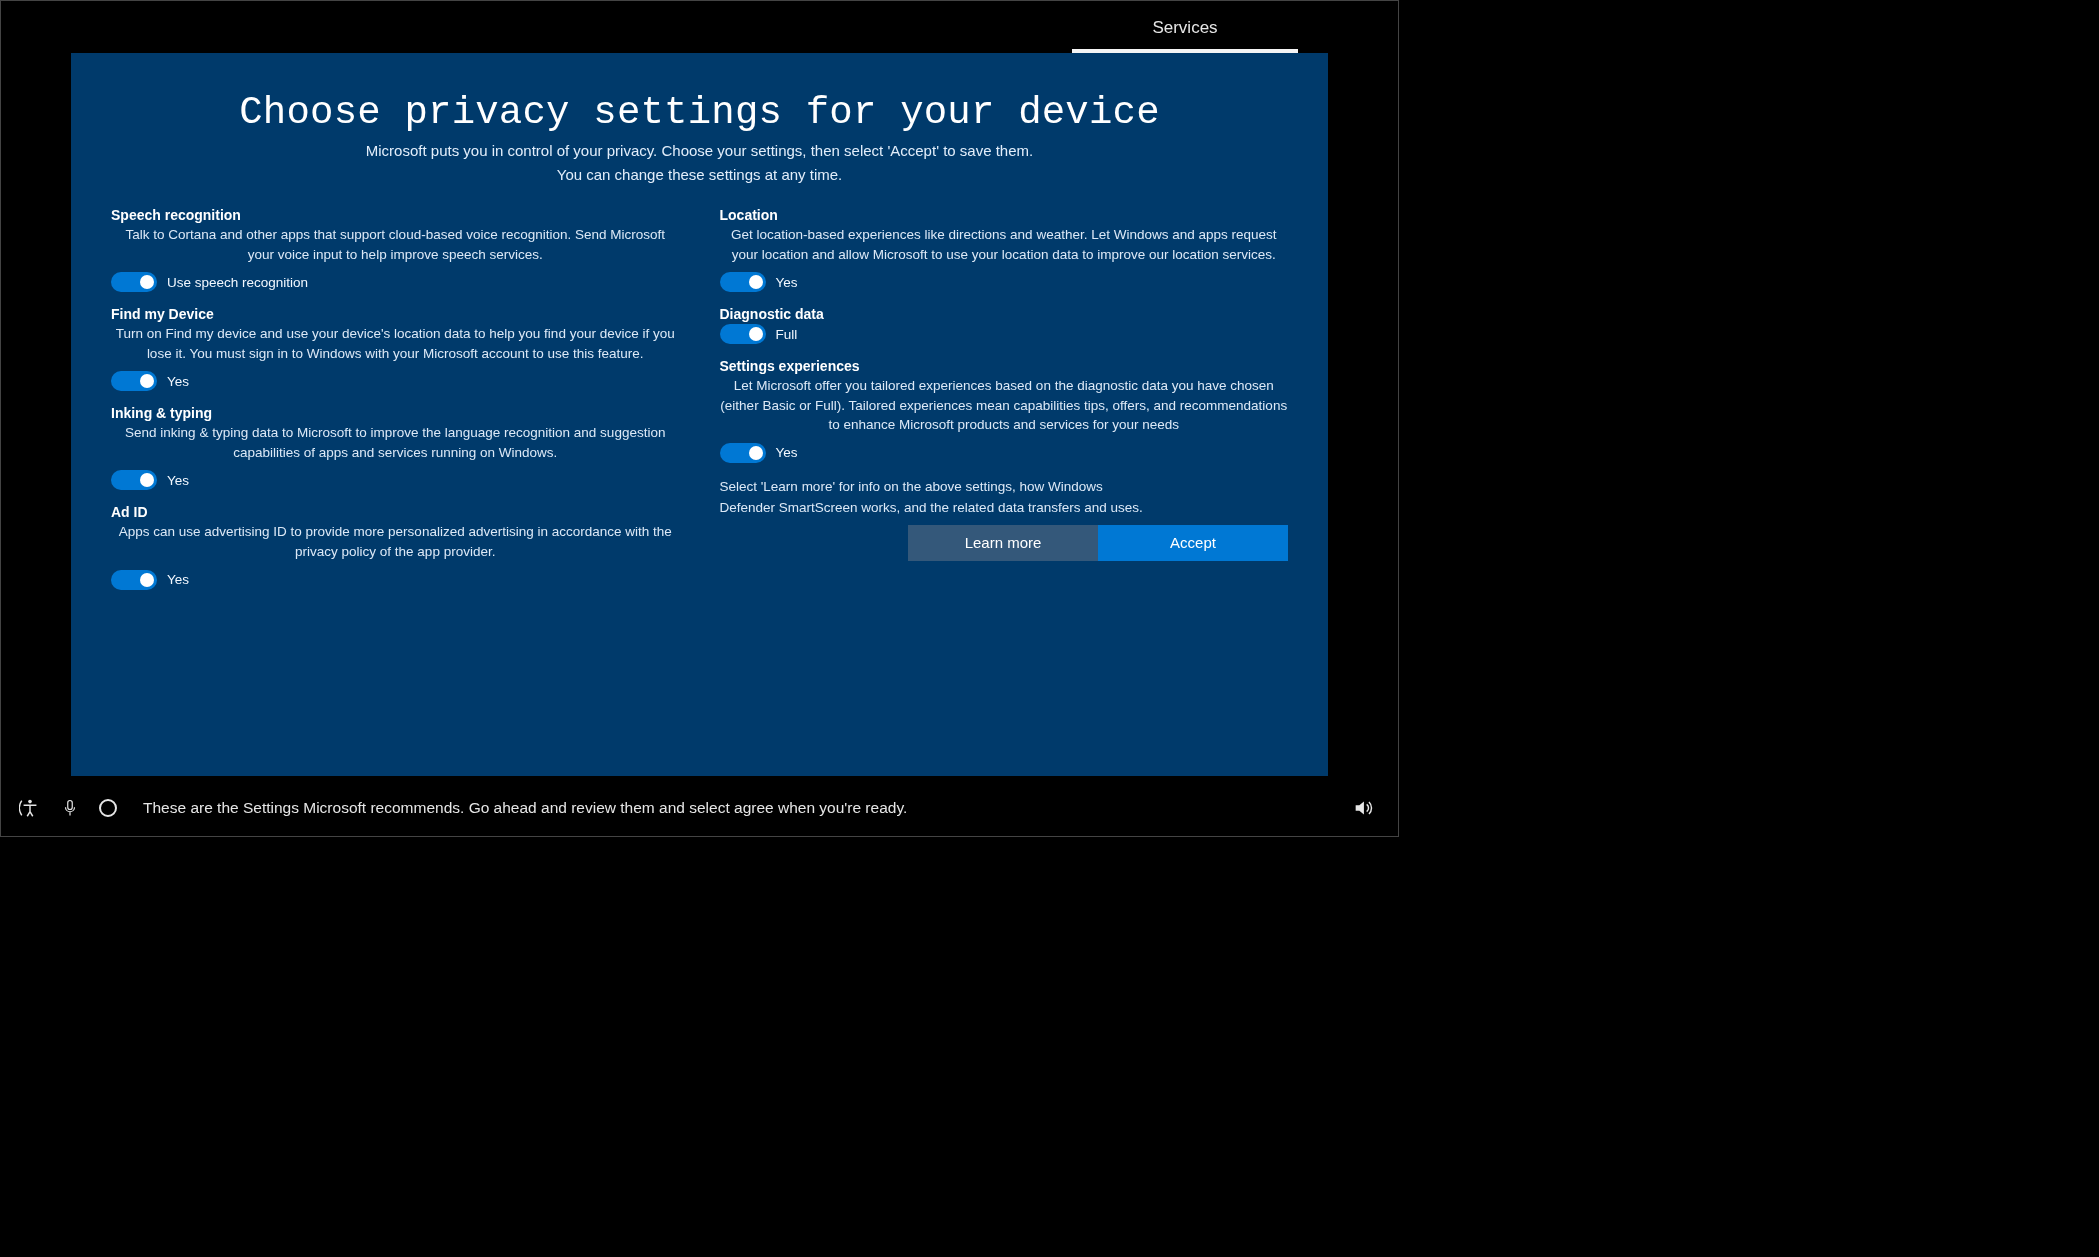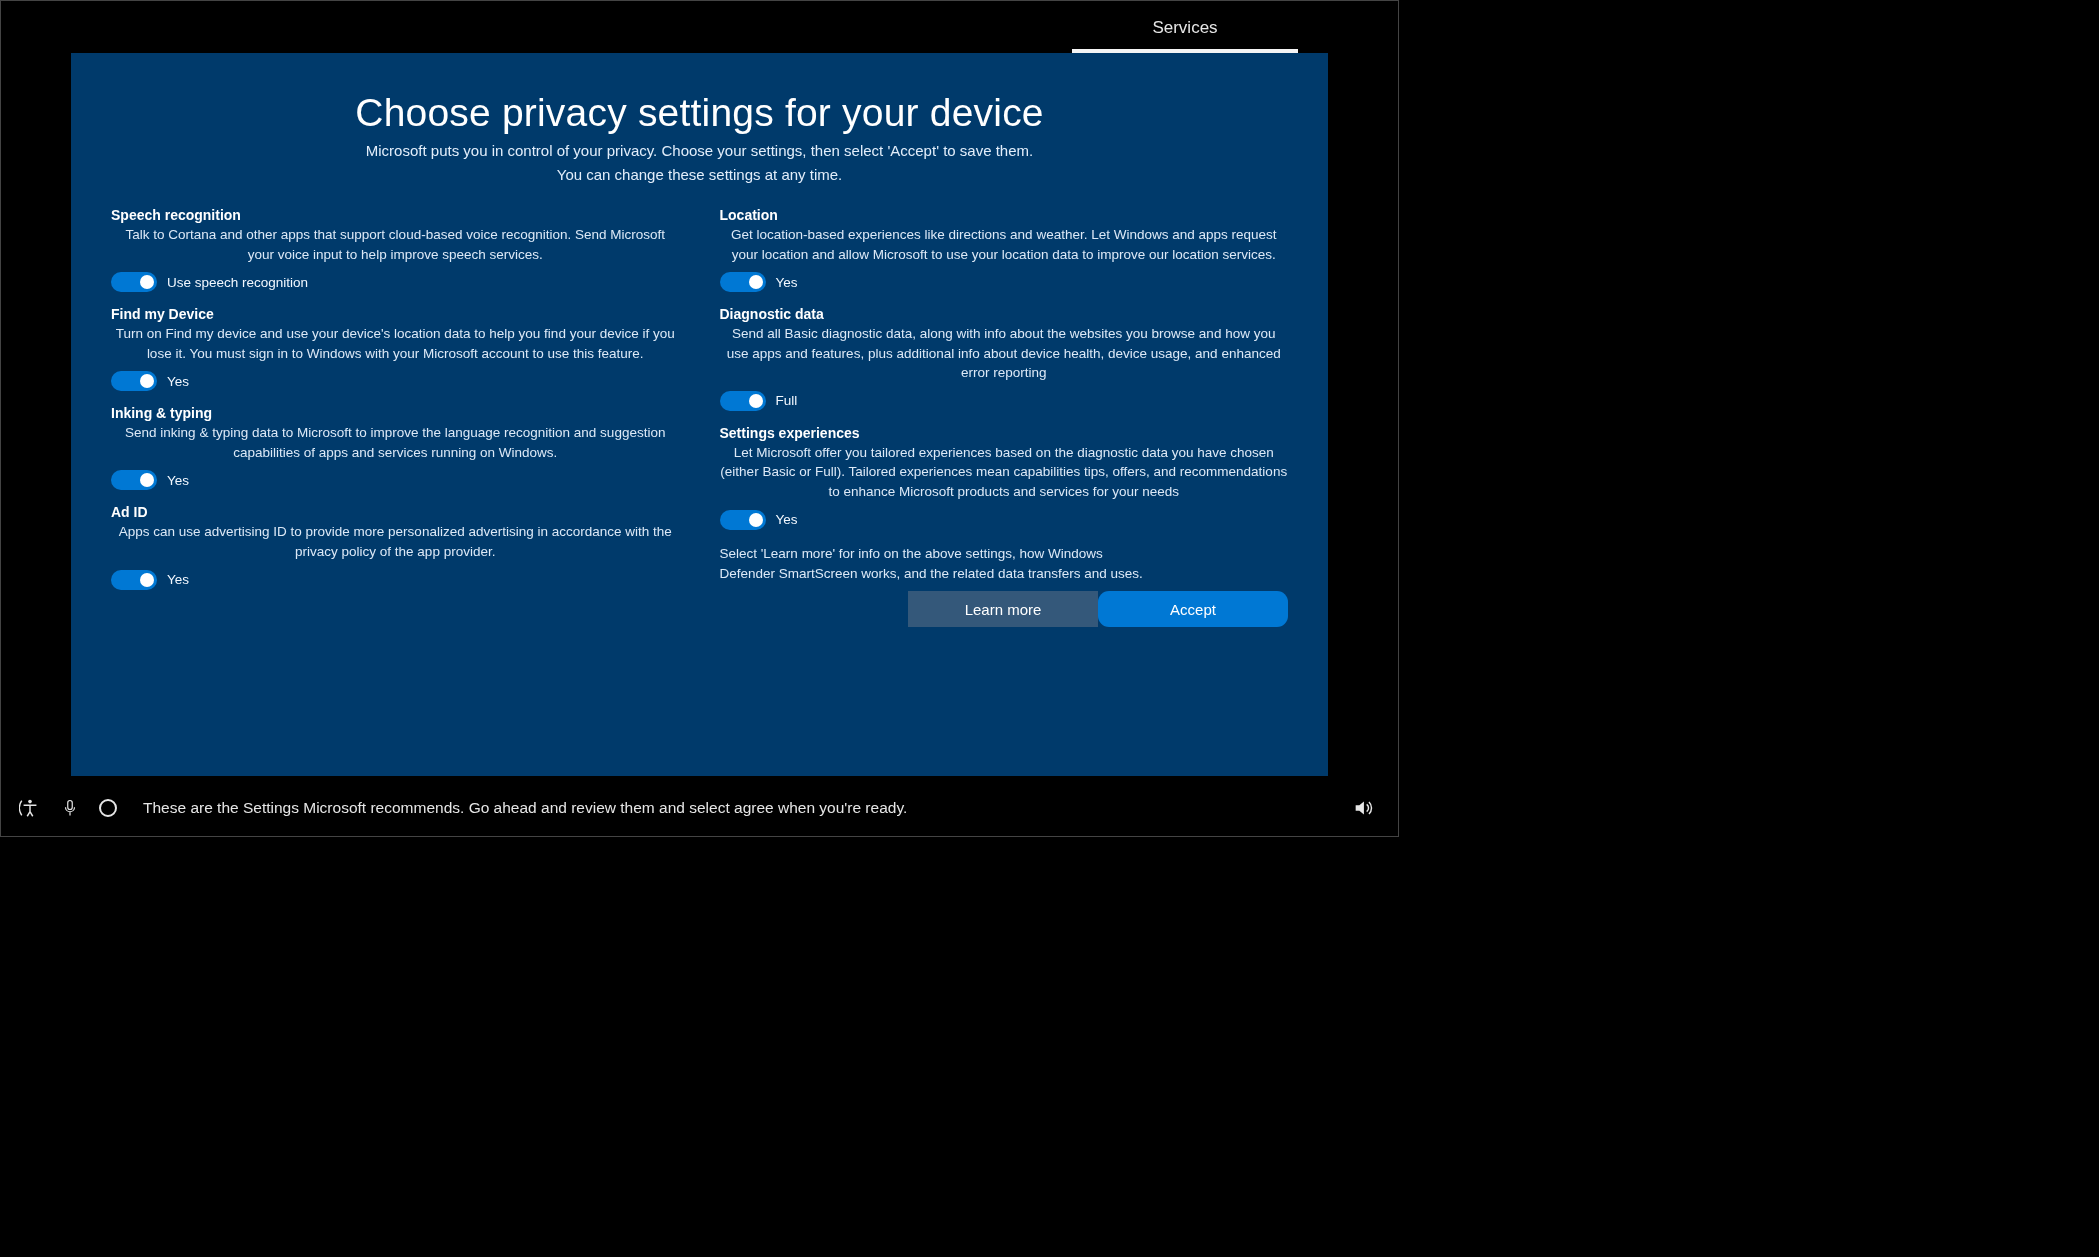--- a/index.html
+++ b/index.html
@@ -64,20 +64,21 @@
     background:var(--panel);
     padding:32px 40px 16px 40px;
   }
 
   .heading{
     text-align:center;
     font-size:39px;
     font-weight:300;
     letter-spacing:0.2px;
     margin:6px 0 4px 0;
+    font-family:Liberation Mono, monospace;
   }
   .subheading{
     text-align:center;
     font-size:15px;
     font-weight:400;
     color:#e2eefb;
     line-height:1.6;
     margin:0 0 20px 0;
   }
 
@@ -146,21 +147,21 @@
     height:36px;
     display:flex;
     align-items:center;
     justify-content:center;
     font-size:15px;
     color:#ffffff;
     cursor:pointer;
     border:none;
   }
   .btn-secondary{background:var(--btn-muted);}
-  .btn-primary{background:var(--accent);border-radius:11px;}
+  .btn-primary{background:var(--accent);}
 
   
   .bottom{
     position:absolute;
     left:0;right:0;bottom:0;
     height:56px;
     display:flex;
     align-items:center;
     padding:0 24px 0 18px;
     gap:8px;
@@ -251,21 +252,20 @@
           <div class="toggle-row">
             <div class="toggle">
                 <div class="knob"></div>
               </div>
             <div class="toggle-label">Yes</div>
           </div>
         </div>
 
         <div class="group">
           <div class="g-title">Diagnostic data</div>
-          <div class="g-desc">Send all Basic diagnostic data, along with info about the websites you browse and how you use apps and features, plus additional info about device health, device usage, and enhanced error reporting</div>
           <div class="toggle-row">
             <div class="toggle">
                 <div class="knob"></div>
               </div>
             <div class="toggle-label">Full</div>
           </div>
         </div>
 
         <div class="group">
           <div class="g-title">Settings experiences</div>

